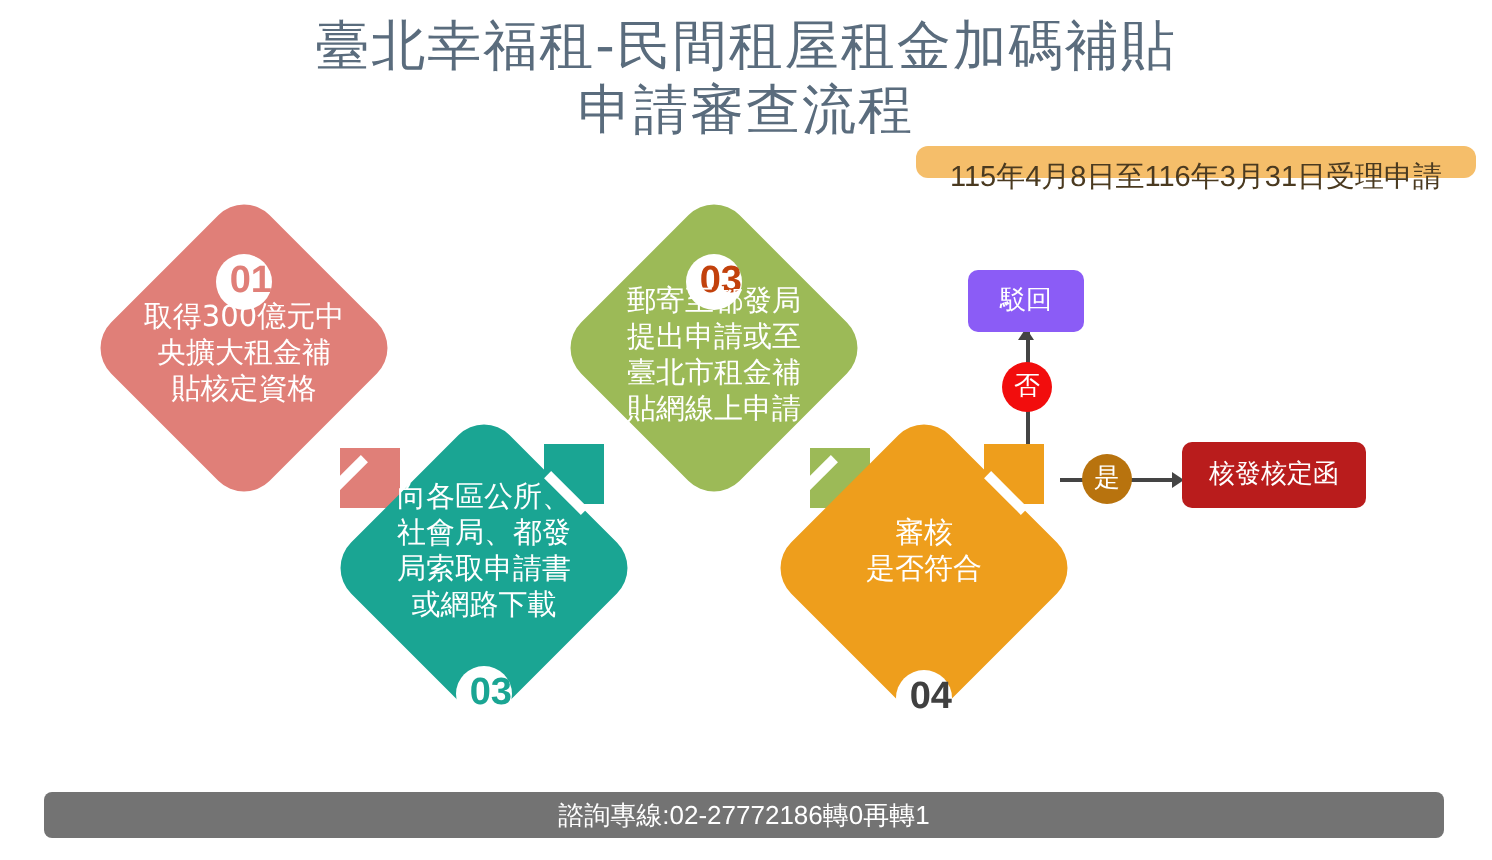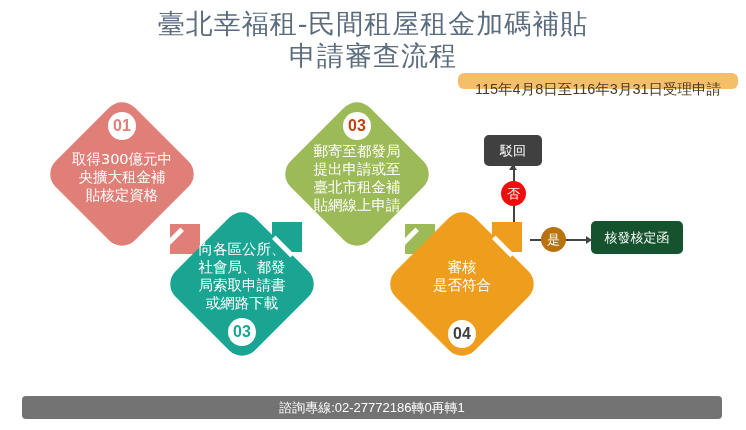--- a/index.html
+++ b/index.html
@@ -31,23 +31,24 @@
   }
   .notch {
     position:absolute; width:26px; height:5px; background:#fff;
   }
   .dtext {
     position:absolute; color:#fff; font-size:14.5px; line-height:18px;
     text-align:center; white-space:pre-line; width:140px; left:-70px;
   }
   .num {
     position:absolute; width:28px; height:28px; border-radius:50%;
-    background:#fff; left:-14px; font-weight:bold; font-size:16px;
-    line-height:28px; text-align:center;
+    background:#fff; left:-14px; font-weight:bold; font-size:19px;
+    line-height:28px; text-align:right;
     font-family:"Liberation Sans", sans-serif;
+    margin-top:15px;
   }
   .box {
     position:absolute; color:#fff; text-align:center; border-radius:5px;
     font-size:13px;
   }
   .circle {
     position:absolute; border-radius:50%; color:#fff; text-align:center;
     font-size:13px;
   }
   .line { position:absolute; background:#444; }
@@ -101,21 +102,21 @@
   <div class="diamond" style="background:#EE9E1C;"></div>
   <div class="arrowhead" style="left:30px;top:-62px;background:#EE9E1C;"></div>
   <div class="notch" style="left:28px;top:-40px;transform:rotate(45deg);"></div>
   <div class="dtext" style="top:-26px;">審核
 是否符合</div>
   <div class="num" style="top:36px;color:#404040;">04</div>
 </div>
 
 <div class="line" style="left:513px;top:166px;width:1.5px;height:56px;"></div>
 <div style="position:absolute;left:509px;top:164px;width:0;height:0;border-left:4px solid transparent;border-right:4px solid transparent;border-bottom:6px solid #444;"></div>
-<div class="box" style="left:484px;top:135px;width:58px;height:31px;line-height:31px;background:#404040;">駁回</div>
+<div class="box" style="left:484px;top:135px;width:58px;height:31px;line-height:31px;background:#8b5cf6;">駁回</div>
 <div class="circle" style="left:501px;top:181px;width:25px;height:25px;line-height:25px;background:#F20D0D;">否</div>
 
 <div class="line" style="left:530px;top:239px;width:58px;height:1.5px;"></div>
 <div style="position:absolute;left:586px;top:236px;width:0;height:0;border-top:4px solid transparent;border-bottom:4px solid transparent;border-left:6px solid #444;"></div>
 <div class="circle" style="left:541px;top:227px;width:25px;height:25px;line-height:25px;background:#B8730E;">是</div>
-<div class="box" style="left:591px;top:221px;width:92px;height:33px;line-height:33px;background:#14532d;">核發核定函</div>
+<div class="box" style="left:591px;top:221px;width:92px;height:33px;line-height:33px;background:#b91c1c;">核發核定函</div>
 
 <div class="hotline">諮詢專線:02-27772186轉0再轉1</div>
 
 </body></html>

